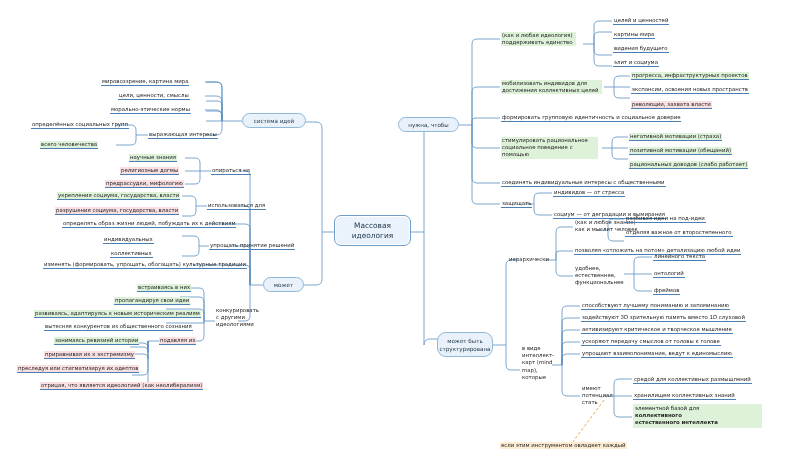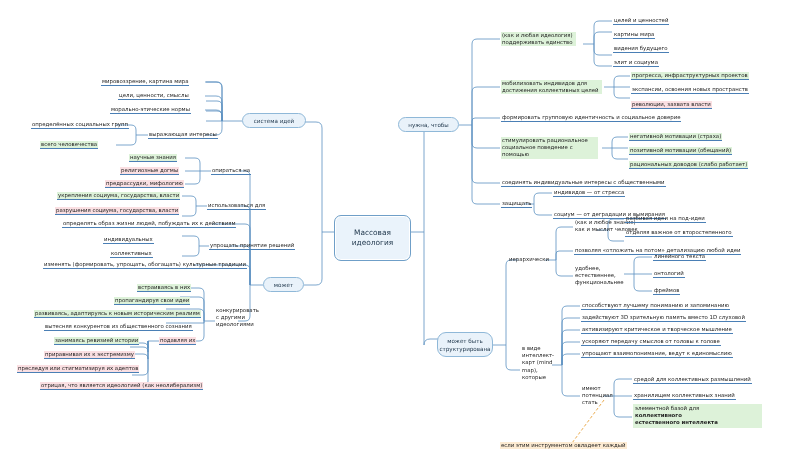--- a/index.html
+++ b/index.html
@@ -176,21 +176,21 @@
       <path d="M614 396 V384 q0 -5 5 -5 H632"></path>
       <path d="M614 396 V396 H632"></path>
       <path d="M614 396 V412 q0 5 5 5 H632"></path>
     </g>
 
     <g>
       <path d="M604 400 L572 443" fill="none" stroke="#e8a33d" stroke-width="0.9" stroke-dasharray="3,2"></path>
     </g>
   </svg>
 
-  <div class="pill big" style="left:334px;top:215px;width:77px;height:46px;">
+  <div class="pill big" style="left:334px;top:215px;width:77px;height:31px;">
     <span>Массовая идеология</span>
   </div>
 
   <div class="pill" style="left:242px;top:113px;width:64px;height:15px;">
     <span>система идей</span>
   </div>
 
   <div class="node ul" style="left:101px;top:78px;">мировоззрение, картина мира</div>
   <div class="node ul" style="left:118px;top:92px;">цели, ценности, смыслы</div>
   <div class="node ul" style="left:110px;top:106px;">морально-этические нормы</div>

